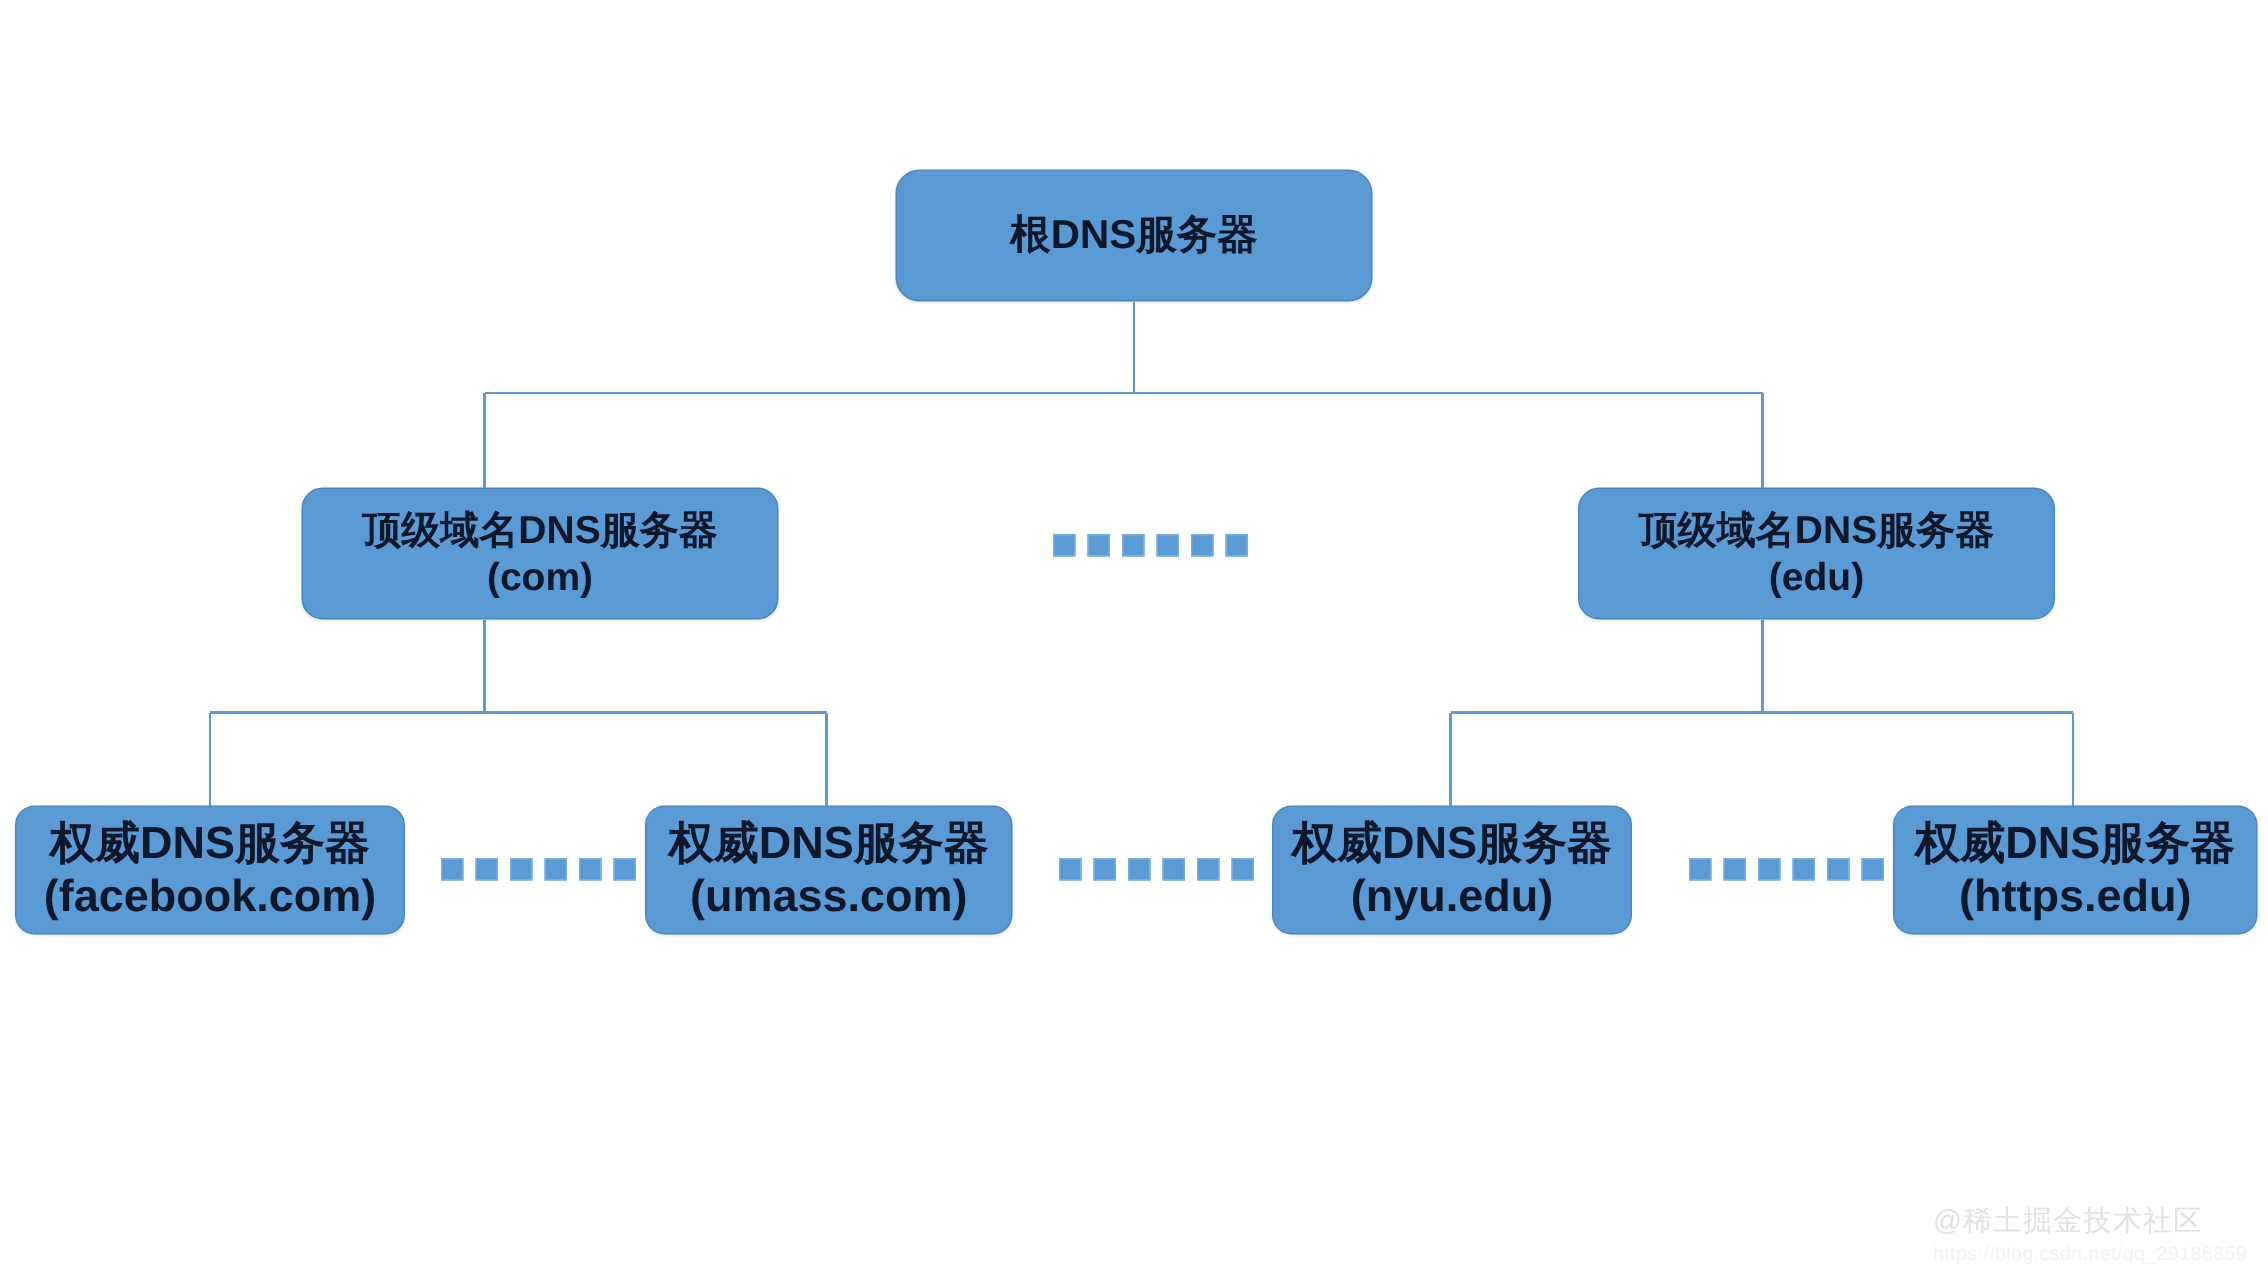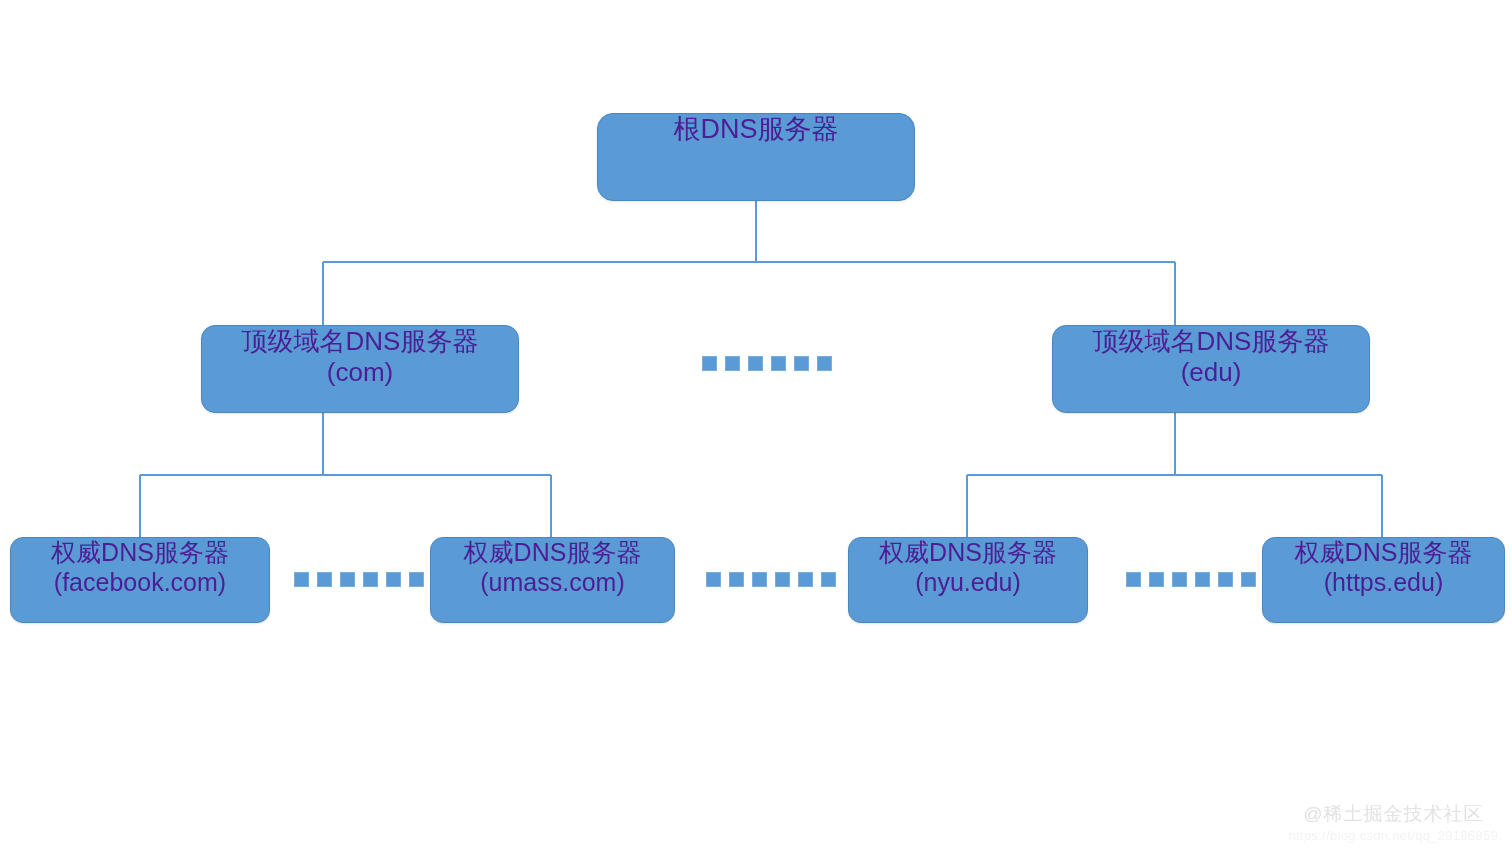--- a/index.html
+++ b/index.html
@@ -21,28 +21,30 @@
     left: 0; top: 0;
     width: 1512px;
     height: 851px;
     pointer-events: none;
   }
   .node {
     position: absolute;
     background: #5B9BD5;
     border: 1.4px solid #4A87BE;
     border-radius: 14px;
-    color: #4c1d95;
+    color: #0f172a;
     display: flex;
     flex-direction: column;
     align-items: center;
+    justify-content: center;
     text-align: center;
     line-height: 1.18;
     z-index: 3;
     box-shadow: 0 1px 2px rgba(0,0,0,0.10);
+    font-weight: bold;
   }
   .node .line1,
   .node .line2 {
     display: block;
     white-space: nowrap;
     letter-spacing: 0px;
   }
   .node--root {
     left: 597px; top: 113px; width: 318px; height: 88px;
     border-radius: 16px;
@@ -50,21 +52,21 @@
   }
   .node--tld {
     top: 325px; width: 318px; height: 88px;
     font-size: 26px;
     margin-left: 36px;
   }
   .node--tld.com { left: 165px; }
   .node--tld.edu { left: 1016px; }
   .node--auth {
     top: 537px; height: 86px;
-    font-size: 25px;
+    font-size: 30px;
     border-radius: 13px;
   }
   .node--auth.facebook { left: 10px;   width: 260px; }
   .node--auth.amazon   { left: 430px;  width: 245px; }
   .node--auth.nyu      { left: 848px;  width: 240px; }
   .node--auth.umass    { left: 1262px; width: 243px; }
 
   
   .ellipsis {
     position: absolute;
@@ -82,21 +84,21 @@
   .ellipsis .dot:last-child { margin-right: 0; }
   .ellipsis--tld    { left: 702px;  top: 356px; }
   .ellipsis--auth1  { left: 294px;  top: 572px; }
   .ellipsis--auth2  { left: 706px;  top: 572px; }
   .ellipsis--auth3  { left: 1126px; top: 572px; }
 
   .watermark {
     position: absolute;
     right: 14px;
     bottom: 8px;
-    text-align: center;
+    text-align: left;
     z-index: 4;
     user-select: none;
   }
   .watermark .wm-name {
     display: block;
     font-size: 19px;
     color: #e2e2e2;
     letter-spacing: 1px;
   }
   .watermark .wm-url {

